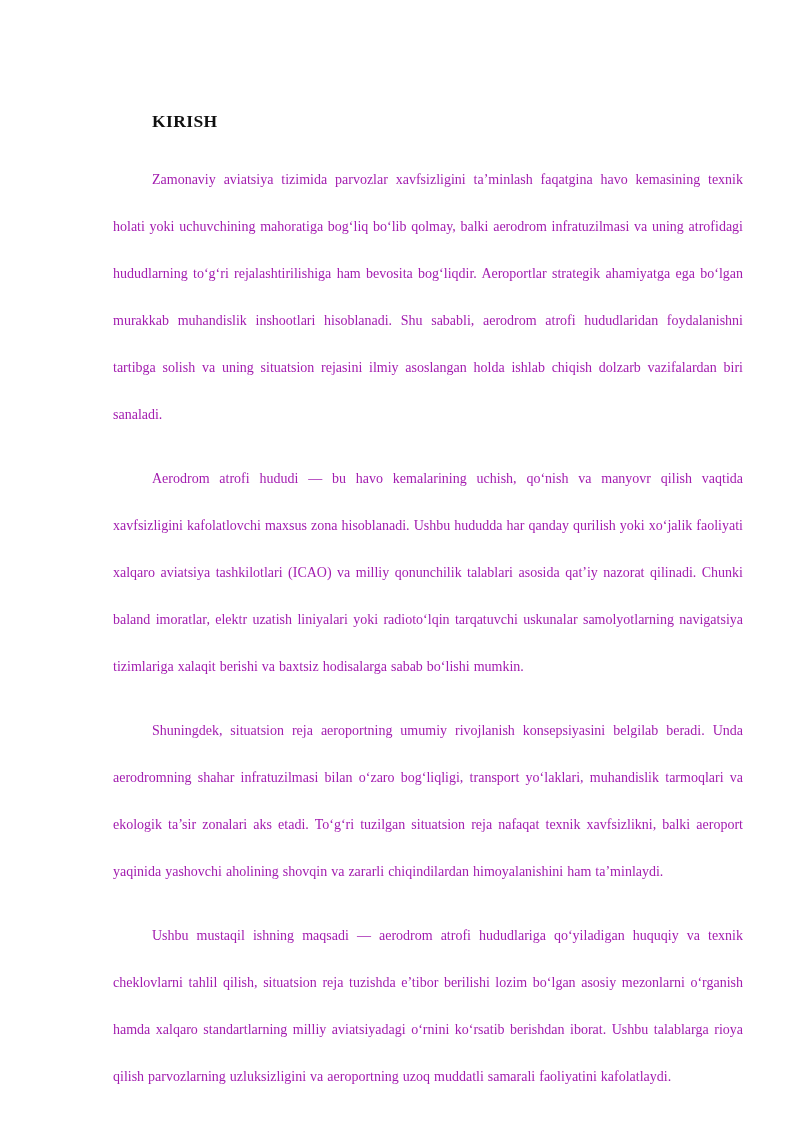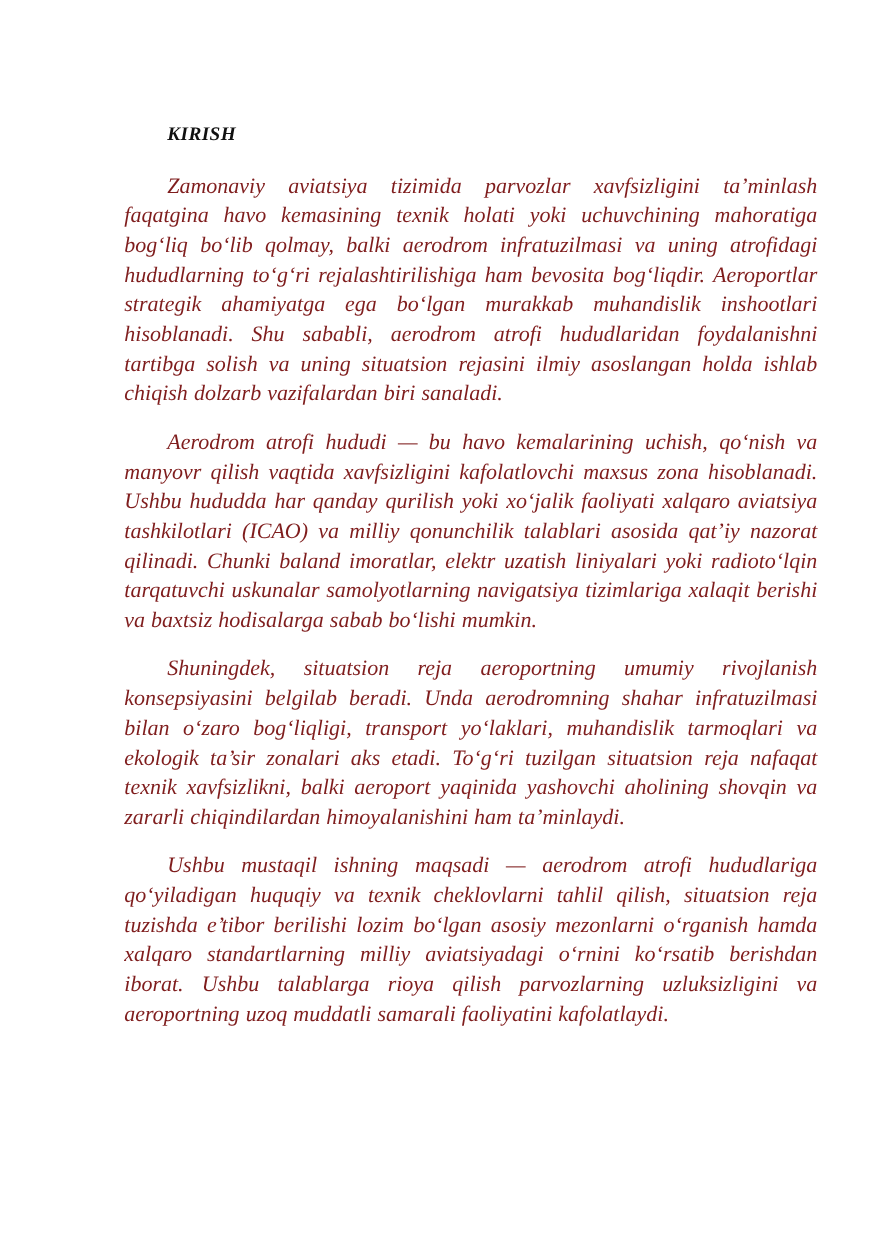--- a/index.html
+++ b/index.html
@@ -19,39 +19,38 @@
     background: #ffffff;
     font-family: "Liberation Serif", "DejaVu Serif", serif;
     color: #161616;
     -webkit-font-smoothing: antialiased;
   }
   .content {
     position: absolute;
     left: 113px;
     top: 108px;
     width: 630px;
-    font-style: italic;
   }
   .doc-title {
     font-size: 17.5px;
     font-weight: bold;
     line-height: 26px;
     letter-spacing: 0.4px;
     margin: 0 0 22px 39px;
     color: #101010;
   }
   .para {
-    font-size: 20px;
-    line-height: 27px;
+    font-size: 14px;
+    line-height: 47px;
     text-align: justify;
     text-justify: inter-word;
     text-indent: 39px;
     margin: 0 0 17px 0;
     word-spacing: 0.5px;
-    color: #7f1d1d;
+    color: #a21caf;
   }
   .para:last-child {
     margin-bottom: 0;
   }
 </style>
 </head>
 <body>
 
 <div class="page">
   <div class="content">

